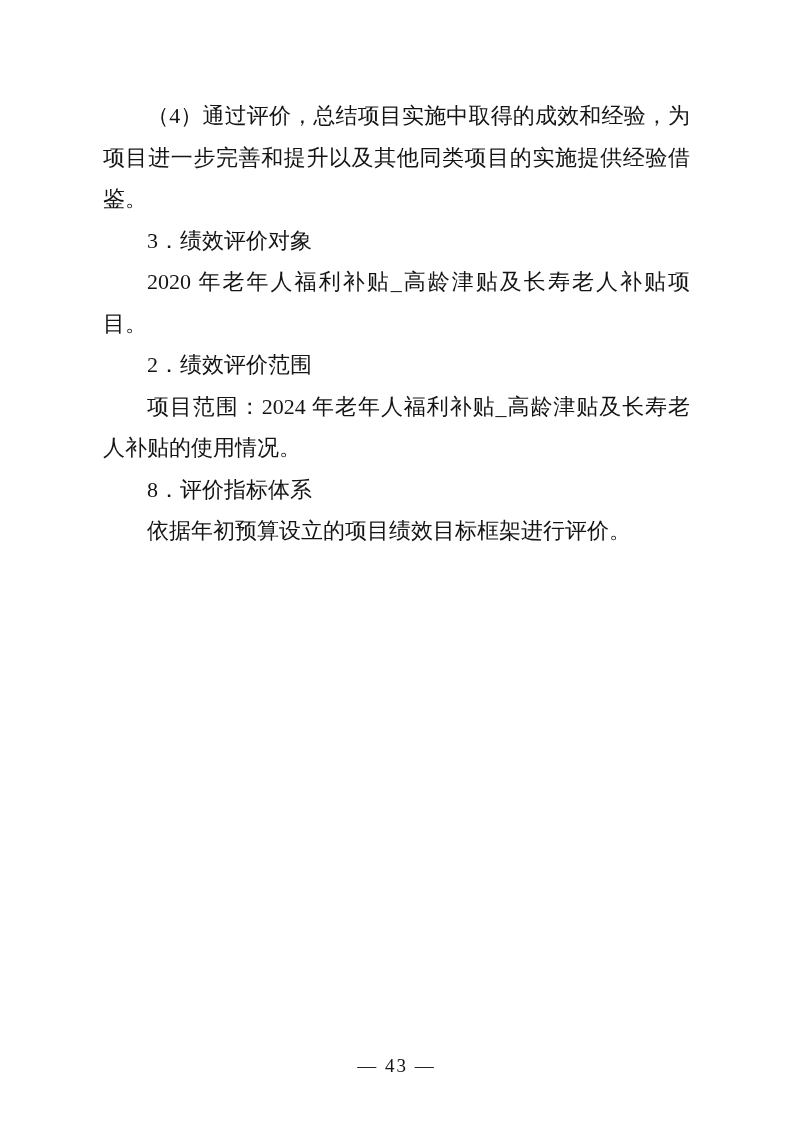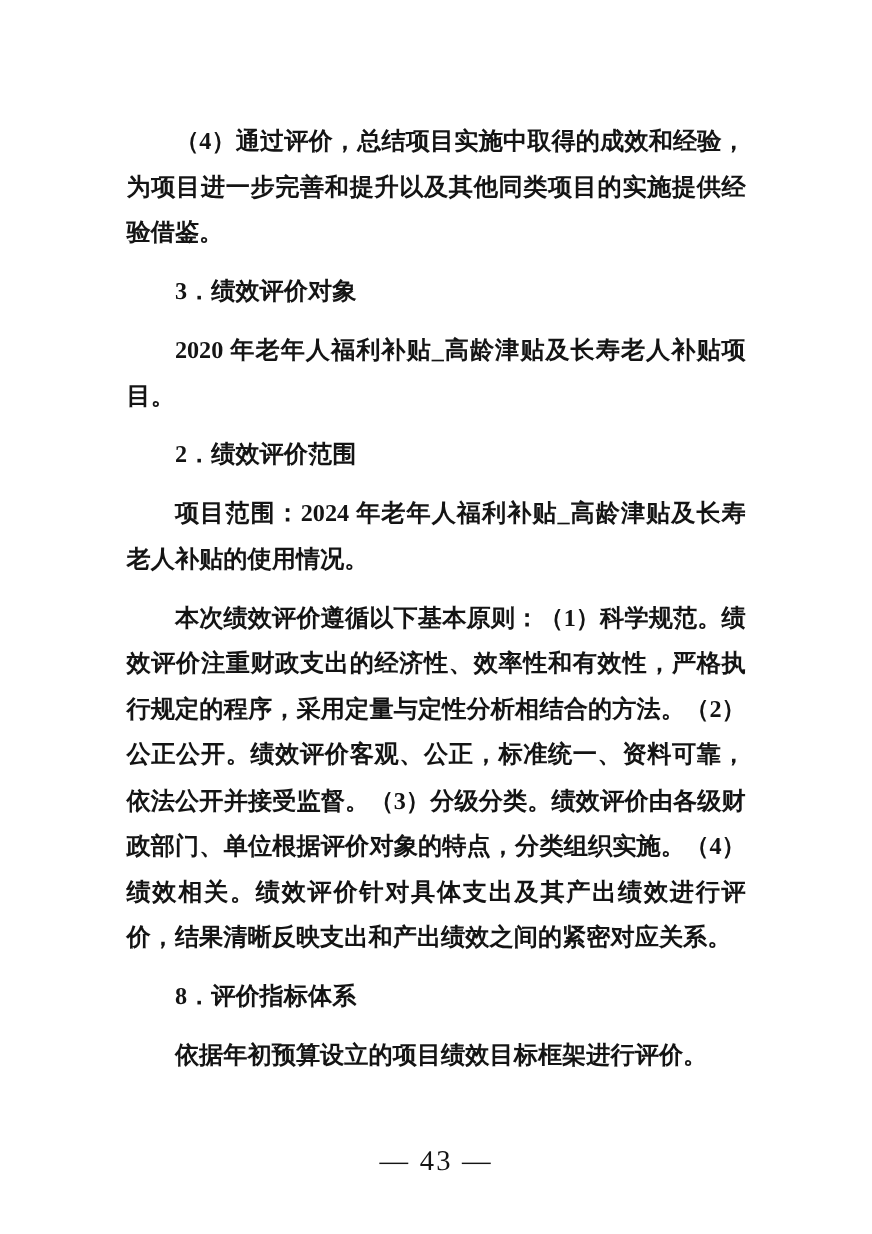--- a/index.html
+++ b/index.html
@@ -16,51 +16,50 @@
       font-family: "Liberation Serif", "DejaVu Serif", serif;
       color: #141414;
     }
     .doc-body {
       position: absolute;
       left: 103px;
       right: 103px;
       top: 95px;
     }
     .para {
-      margin: 12px;
+      margin: 0;
       font-size: 22px;
       line-height: 41.5px;
       text-indent: 2em;
       text-align: justify;
       text-justify: inter-ideograph;
       word-break: break-all;
-      font-weight: 700;
+      font-weight: 400;
     }
     .footer {
       position: absolute;
       left: 0;
       right: 0;
-      bottom: 56px;
+      bottom: 46px;
       text-align: center;
-      font-size: 26px;
+      font-size: 19px;
       line-height: 20px;
       color: #141414;
       letter-spacing: 2px;
     }
   </style>
 </head>
 <body>
 
 <div class="page">
   <div class="doc-body">
     <p class="para">（4）通过评价，总结项目实施中取得的成效和经验，为项目进一步完善和提升以及其他同类项目的实施提供经验借鉴。</p>
     <p class="para">3．绩效评价对象</p>
     <p class="para">2020 年老年人福利补贴_高龄津贴及长寿老人补贴项目。</p>
     <p class="para">2．绩效评价范围</p>
     <p class="para">项目范围：2024 年老年人福利补贴_高龄津贴及长寿老人补贴的使用情况。</p>
-    <p class="para">本次绩效评价遵循以下基本原则：（1）科学规范。绩效评价注重财政支出的经济性、效率性和有效性，严格执行规定的程序，采用定量与定性分析相结合的方法。（2）公正公开。绩效评价客观、公正，标准统一、资料可靠，依法公开并接受监督。（3）分级分类。绩效评价由各级财政部门、单位根据评价对象的特点，分类组织实施。（4）绩效相关。绩效评价针对具体支出及其产出绩效进行评价，结果清晰反映支出和产出绩效之间的紧密对应关系。</p>
     <p class="para">8．评价指标体系</p>
     <p class="para">依据年初预算设立的项目绩效目标框架进行评价。</p>
   </div>
   <div class="footer">
     <span>— 43 —</span>
   </div>
 </div>
 
 </body></html>

